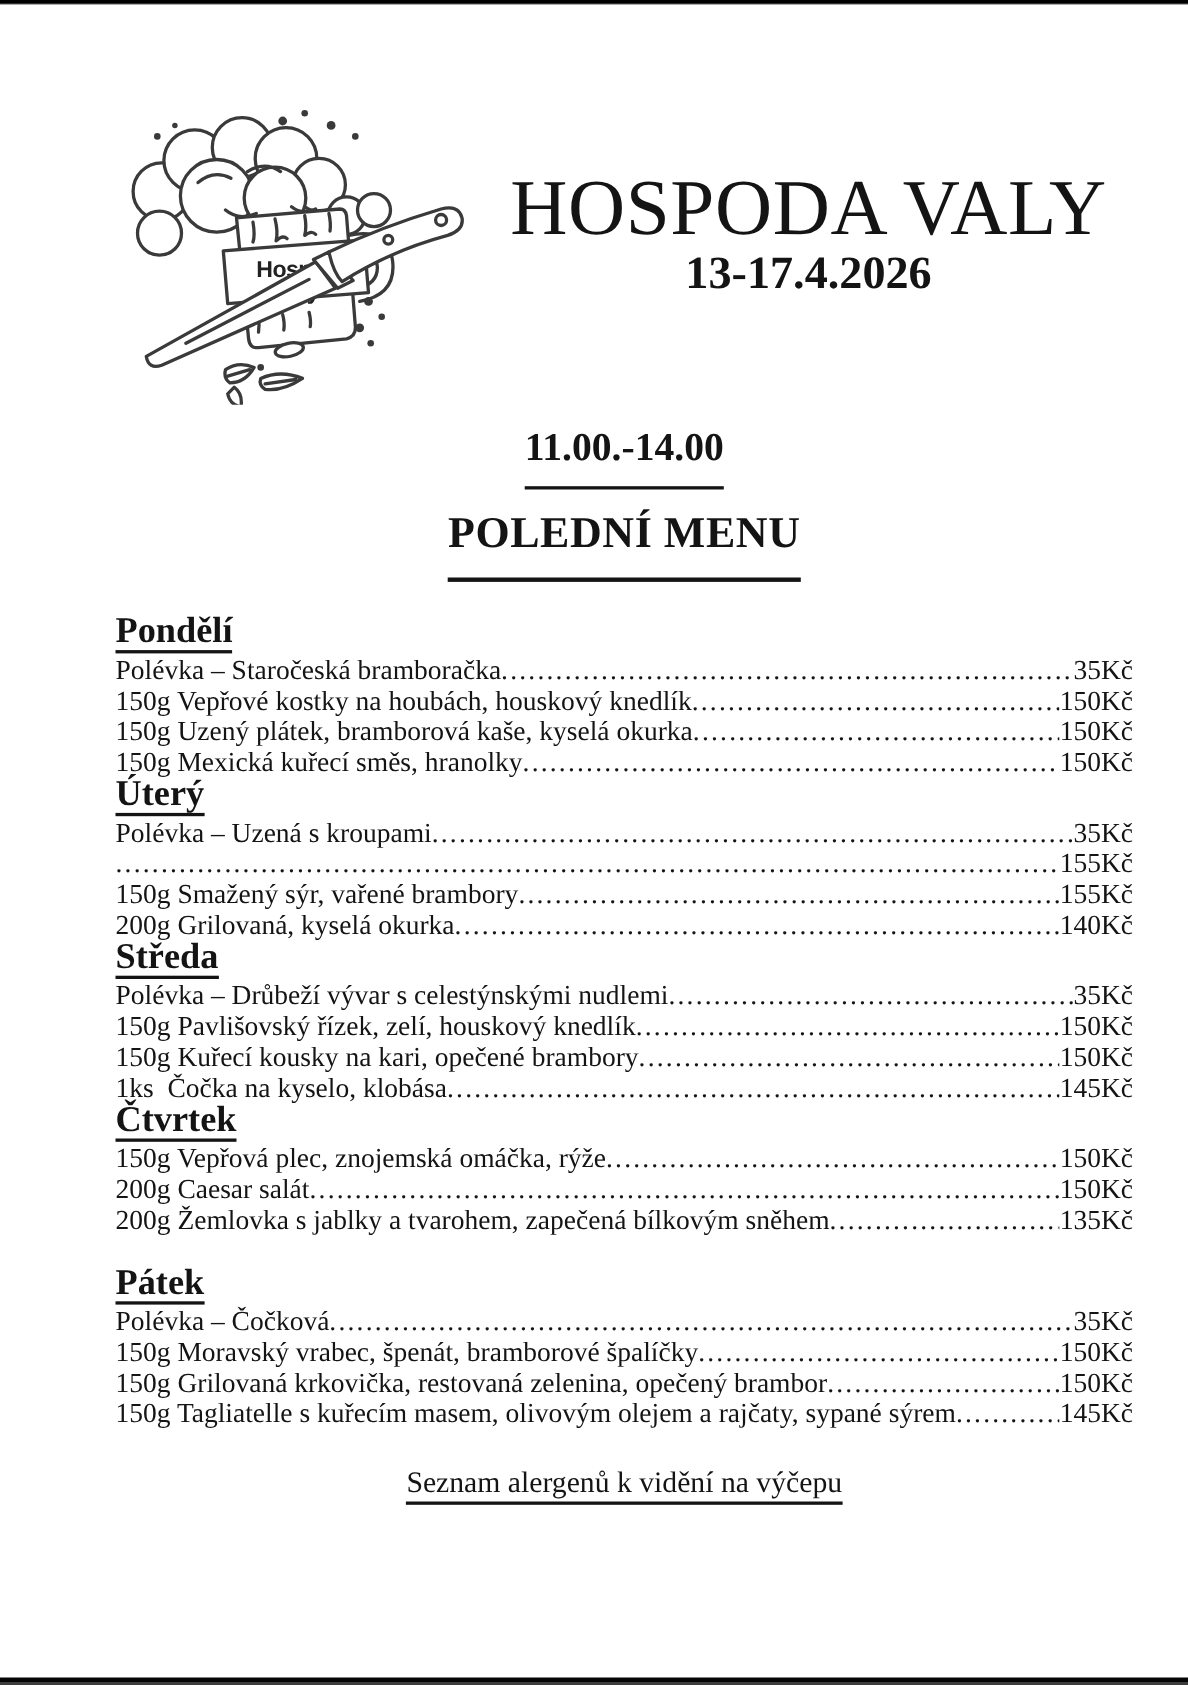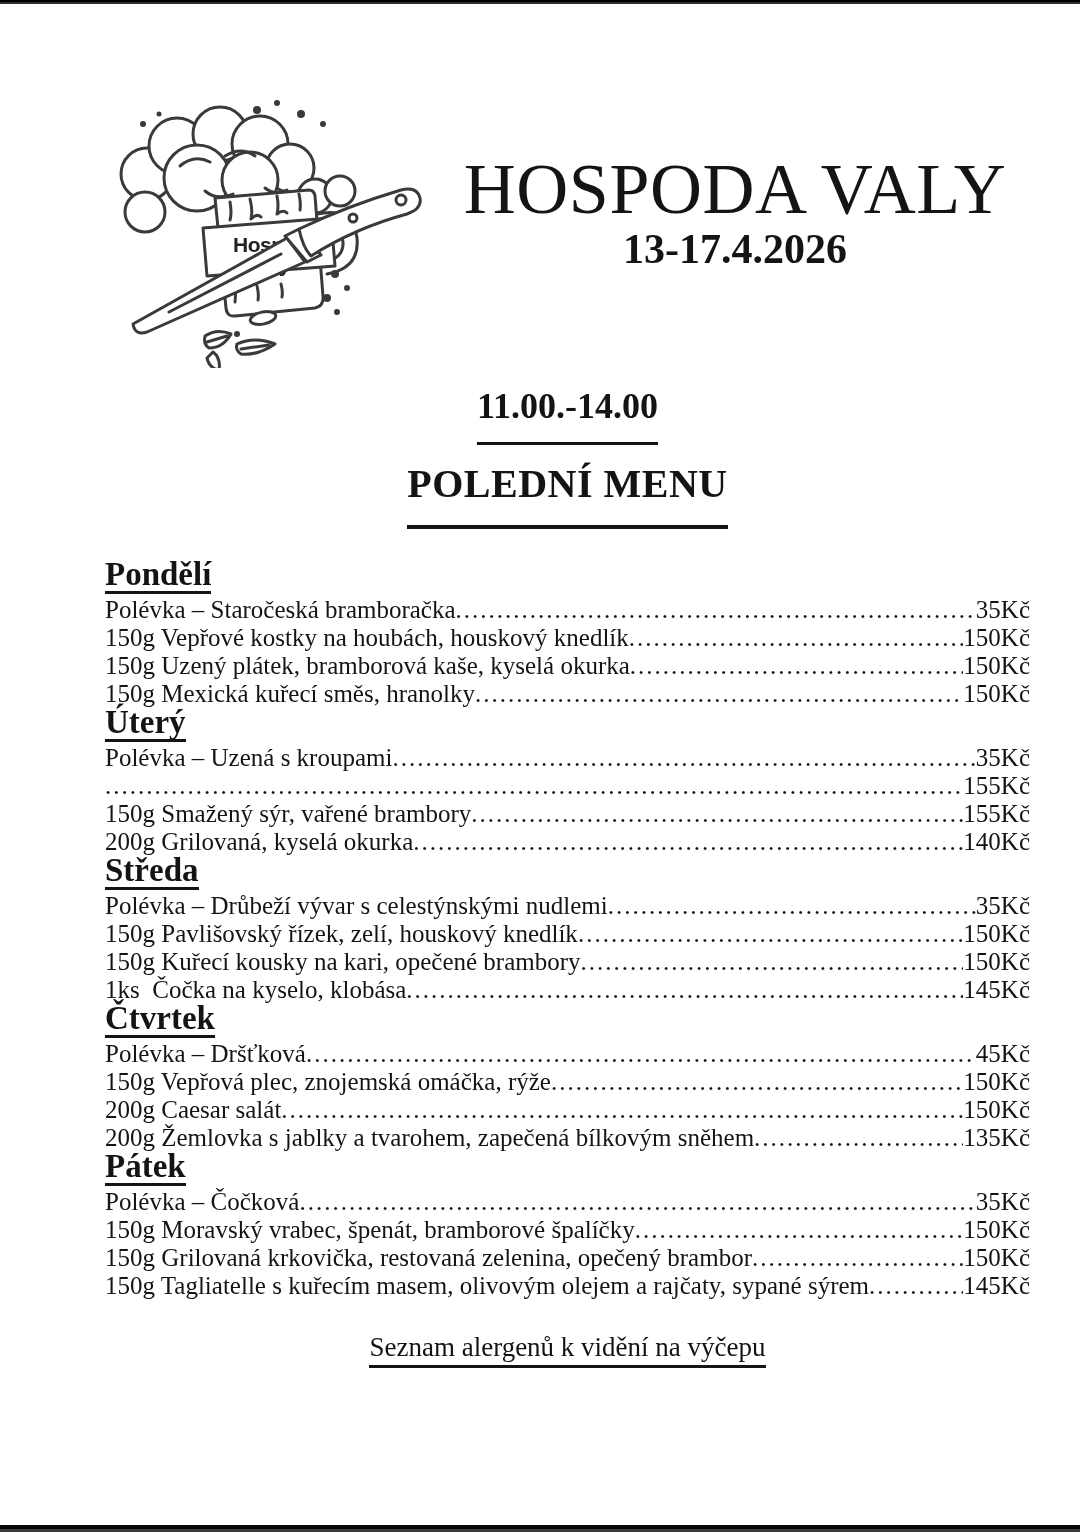--- a/index.html
+++ b/index.html
@@ -277,25 +277,20 @@
     <span class="dish">1ks  Čočka na kyselo, klobása</span>
     <span class="leader"></span>
     <span class="price">145Kč</span>
   </div>
 </div>
   </section>
 
   <section class="day-section">
     <h2 class="day-name"><span>Čtvrtek</span></h2>
     <div class="rows">
-  <div class="menu-row">
-    <span class="dish">Polévka – Dršťková</span>
-    <span class="leader"></span>
-    <span class="price">45Kč</span>
-  </div>
 
   <div class="menu-row">
     <span class="dish">150g Vepřová plec, znojemská omáčka, rýže</span>
     <span class="leader"></span>
     <span class="price">150Kč</span>
   </div>
 
   <div class="menu-row">
     <span class="dish">200g Caesar salát</span>
     <span class="leader"></span>

